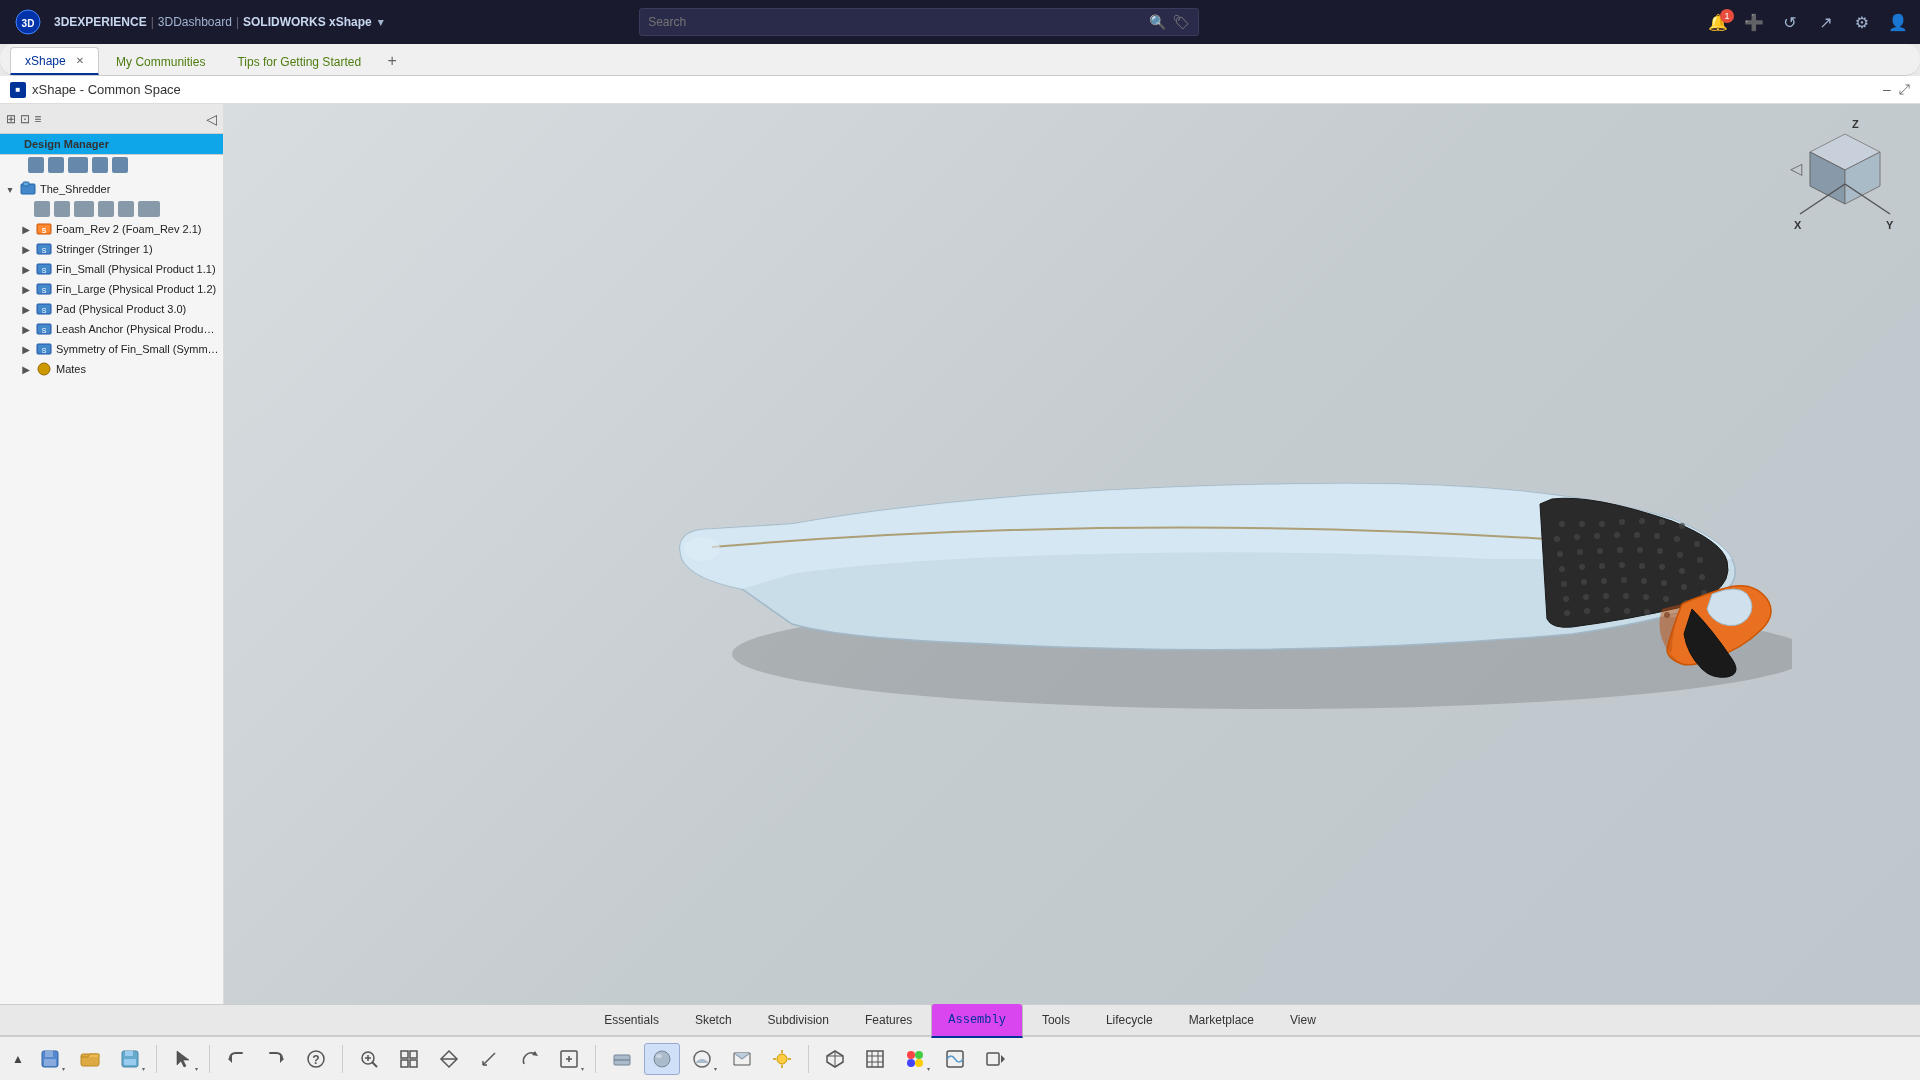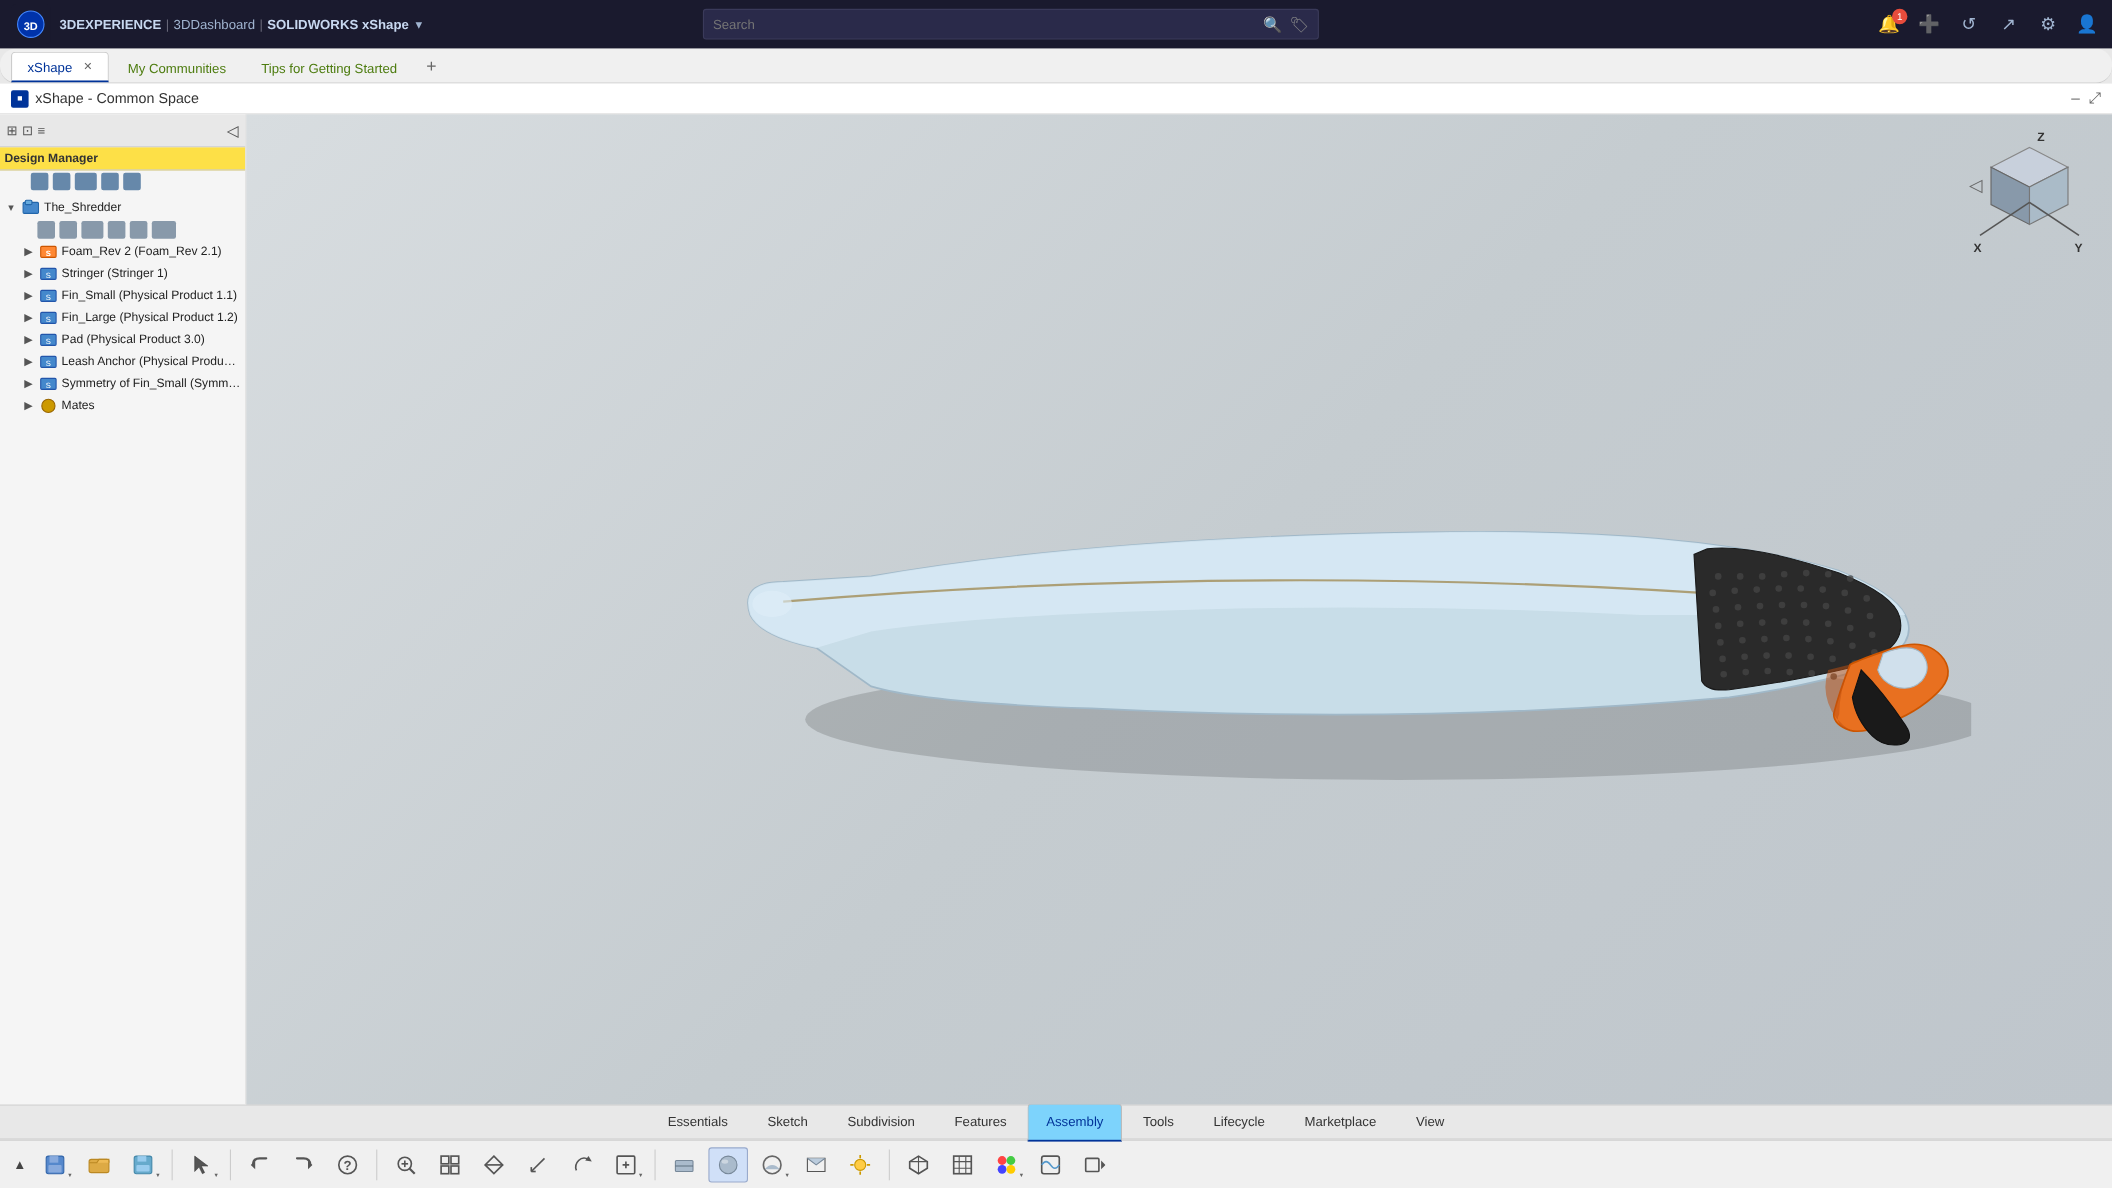--- a/index.html
+++ b/index.html
@@ -86,21 +86,21 @@
       border-right: 1px solid #ddd; display: flex; flex-direction: column;
       overflow: hidden;
     }
     #panel-header {
       height: 30px; background: #e8e8e8; border-bottom: 1px solid #ccc;
       display: flex; align-items: center; padding: 0 6px; gap: 4px;
     }
     .panel-icon { color: #555; font-size: 12px; cursor: pointer; }
     #panel-collapse { margin-left: auto; cursor: pointer; color: #555; font-size: 14px; }
     #panel-title-bar {
-      padding: 4px 4px; background: #fde047; border-bottom: 1px solid #ccc;
+      padding: 4px 24px; background: #0ea5e9; border-bottom: 1px solid #ccc;
       font-size: 11px; font-weight: 600; color: #333;
     }
     #tree-area { flex: 1; overflow-y: auto; padding: 4px 0; }
     .tree-item {
       display: flex; align-items: center; gap: 4px;
       padding: 2px 4px; cursor: pointer; font-size: 11px; color: #222;
       white-space: nowrap; overflow: hidden;
     }
     .tree-arrow { width: 12px; height: 12px; display: flex; align-items: center; justify-content: center; color: #555; font-size: 10px; flex-shrink: 0; }
     .tree-icon { width: 16px; height: 16px; flex-shrink: 0; display: flex; align-items: center; justify-content: center; }
@@ -131,21 +131,21 @@
     #bottom-tabs {
       width: 100%; height: 32px; background: #e8e8e8;
       border-top: 1px solid #ccc; border-bottom: 1px solid #ccc;
       display: flex; align-items: center; justify-content: center; gap: 2px;
     }
     .btab {
       height: 28px; padding: 16px 16px; display: flex; align-items: center;
       font-size: 12px; color: #333; cursor: pointer; border-radius: 4px 4px 0 0;
       border: 1px solid transparent;
     }
-    .btab.active { background: #7dd3fc; border-color: #bbb; border-bottom: 2px solid #003399; color: #003399; font-weight: 500; }
+    .btab.active { background: #d946ef; border-color: #bbb; border-bottom: 2px solid #003399; color: #003399; font-weight: 500; font-family: Liberation Mono, monospace; }
 
     
     #bottom-icons {
       width: 100%; height: 44px; background: #f0f0f0;
       border-top: 1px solid #ccc;
       display: flex; align-items: center; padding: 0 8px; gap: 4px;
     }
     .toolbar-btn {
       width: 36px; height: 32px; display: flex; align-items: center; justify-content: center;
       border-radius: 3px; cursor: pointer; background: transparent;

